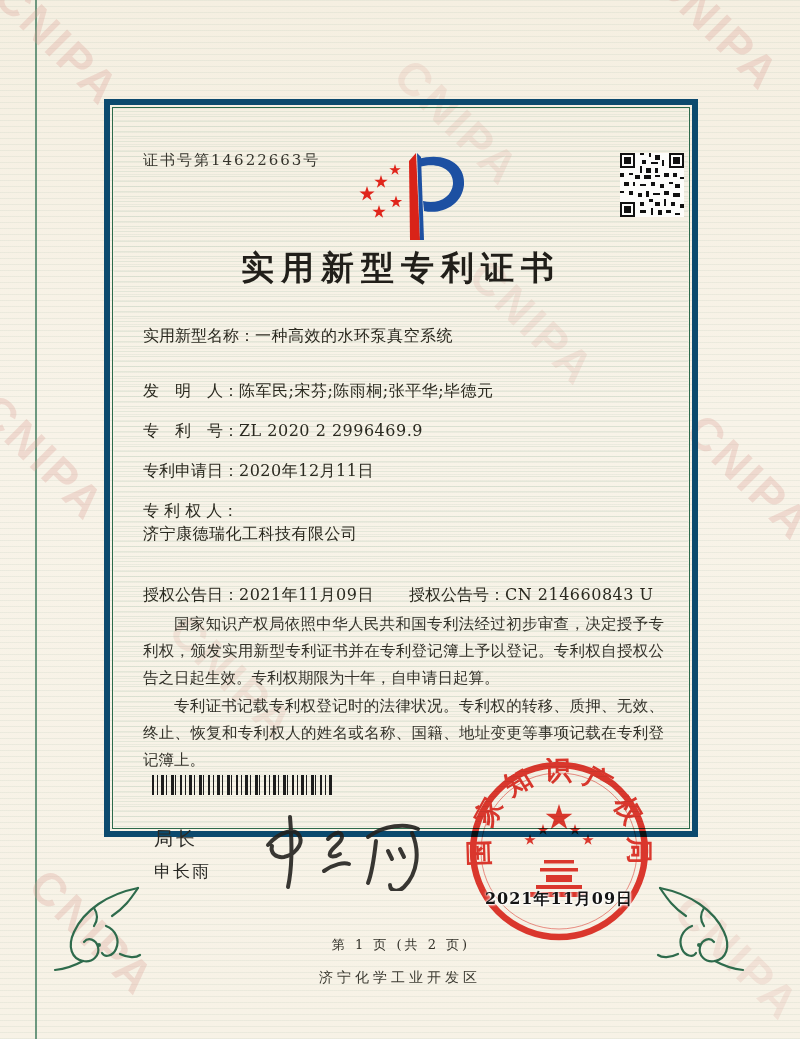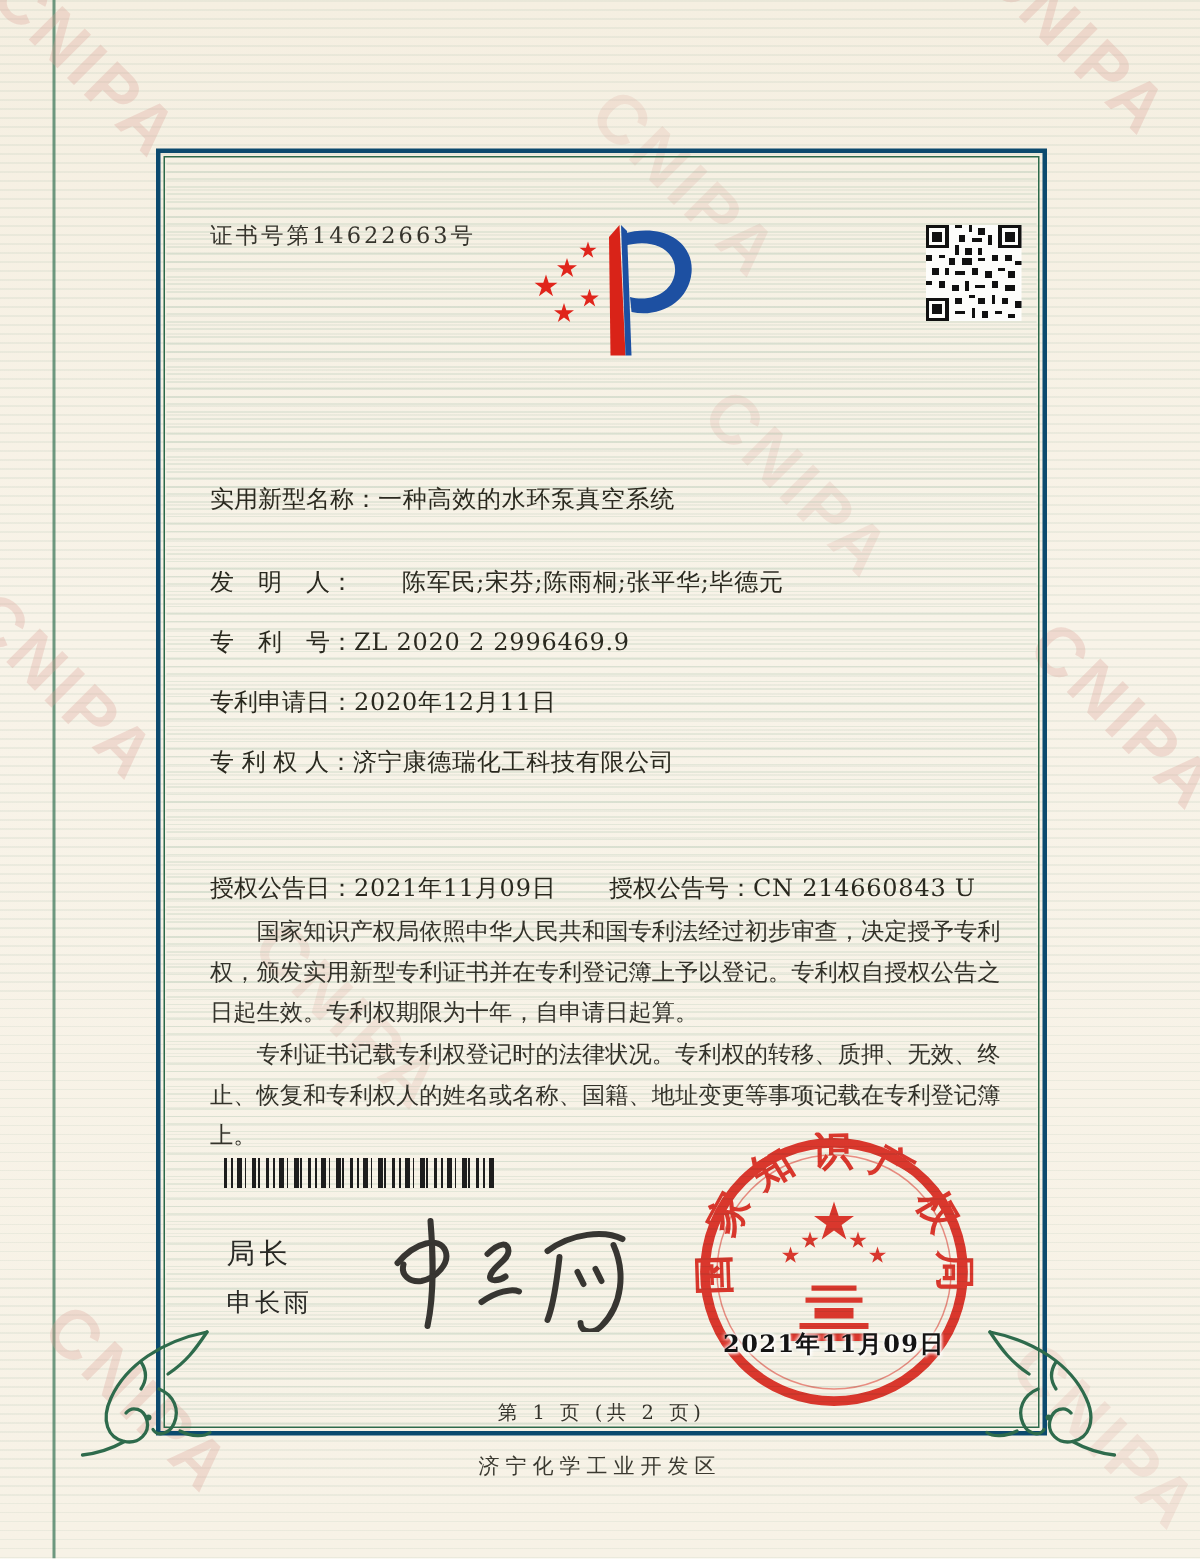--- a/index.html
+++ b/index.html
@@ -16,43 +16,43 @@
   
   .edge-line { position:absolute; left:35px; top:0; width:2px; height:100%; background:#3f7a5c; opacity:.75; z-index:1; }
 
   
   .wm { position:absolute; z-index:1; font-family:"Liberation Sans","DejaVu Sans",sans-serif;
     font-weight:bold; font-size:46px; letter-spacing:3px; color:rgba(219,158,150,0.30);
     transform:rotate(45deg); white-space:nowrap; pointer-events:none; }
   .wm.faint { color:rgba(219,158,150,0.20); }
 
   
-  .frame { position:absolute; left:104px; top:99px; width:594px; height:858px;
-    border:3px solid #0c4a6e; z-index:2; }
+  .frame { position:absolute; left:104px; top:99px; width:594px; height:738px;
+    border:6px solid #0c4a6e; z-index:2; }
   .frame-inner { position:absolute; inset:2px; border:1px solid #2d6a4b; pointer-events:none; }
   .frame-bg { position:absolute; inset:4px;
     background:repeating-linear-gradient(0deg, rgba(150,185,160,0.20) 0 1px, transparent 1px 5px); }
 
   .corner { position:absolute; z-index:3; }
   .corner.bl { left:50px; top:882px; }
   .corner.br { left:656px; top:882px; transform:scaleX(-1); }
 
   .cert-no { position:absolute; left:33px; top:46px; font-size:15px; letter-spacing:2px; color:#35342c; }
 
   .logo { position:absolute; left:244px; top:44px; }
   .qr { position:absolute; left:510px; top:48px; width:64px; height:64px; }
 
   .title { position:absolute; top:141px; left:0; width:100%; text-align:center;
     font-size:33px; font-weight:bold; letter-spacing:7px; color:#211f1a; }
 
   .row { position:absolute; left:33px; right:26px; display:flex; font-size:16px; line-height:23px; color:#2a291f; }
   .row .lbl { white-space:pre; flex:0 0 auto; }
   .row .val { flex:1 1 auto; letter-spacing:.5px; }
-  .r1 { top:219px;align-items:flex-end; } .r2 { top:274px;gap:32px; } .r3 { top:314px; } .r4 { top:354px; }
-  .r5 { top:394px; } .r6 { top:434px; } .r7 { top:478px; }
+  .r1 { top:219px;align-items:flex-end; } .r2 { top:274px; } .r3 { top:314px; } .r4 { top:354px; }
+  .r5 { top:394px;flex-direction:column; } .r6 { top:434px; } .r7 { top:478px; }
   .grant-left { flex:0 0 266px; display:flex; }
   .grant-right { flex:1 1 auto; display:flex; }
 
   .paras { position:absolute; left:33px; right:28px; top:506px; font-size:15.5px;
     line-height:27px; color:#33322a; text-align:justify; }
   .paras p { text-indent:2em; margin-bottom:1px; }
 
   .barcode { position:absolute; left:42px; top:670px; width:182px; height:20px;
     background:repeating-linear-gradient(90deg,
       #1d1d1d 0 2px, transparent 2px 5px, #1d1d1d 5px 6px, transparent 6px 9px,
@@ -176,20 +176,21 @@
         <rect x="23" y="22" width="2" height="2"></rect>
         <rect x="27" y="23" width="2" height="2"></rect>
       <rect x="9" y="26" width="3" height="1"></rect>
         <rect x="14" y="25" width="1" height="3"></rect>
         <rect x="17" y="26" width="2" height="2"></rect>
       <rect x="21" y="26" width="2" height="1"></rect>
         <rect x="25" y="27" width="2" height="1"></rect>
     </g>
   </svg>
 
+  <div class="title">实用新型专利证书</div>
 
   <div class="row r1">
     <span class="lbl">实用新型名称：</span>
     <span class="val">一种高效的水环泵真空系统</span>
   </div>
   <div class="row r2">
     <span class="lbl">发　明　人：</span>
     <span class="val">陈军民;宋芬;陈雨桐;张平华;毕德元</span>
   </div>
   <div class="row r3">

